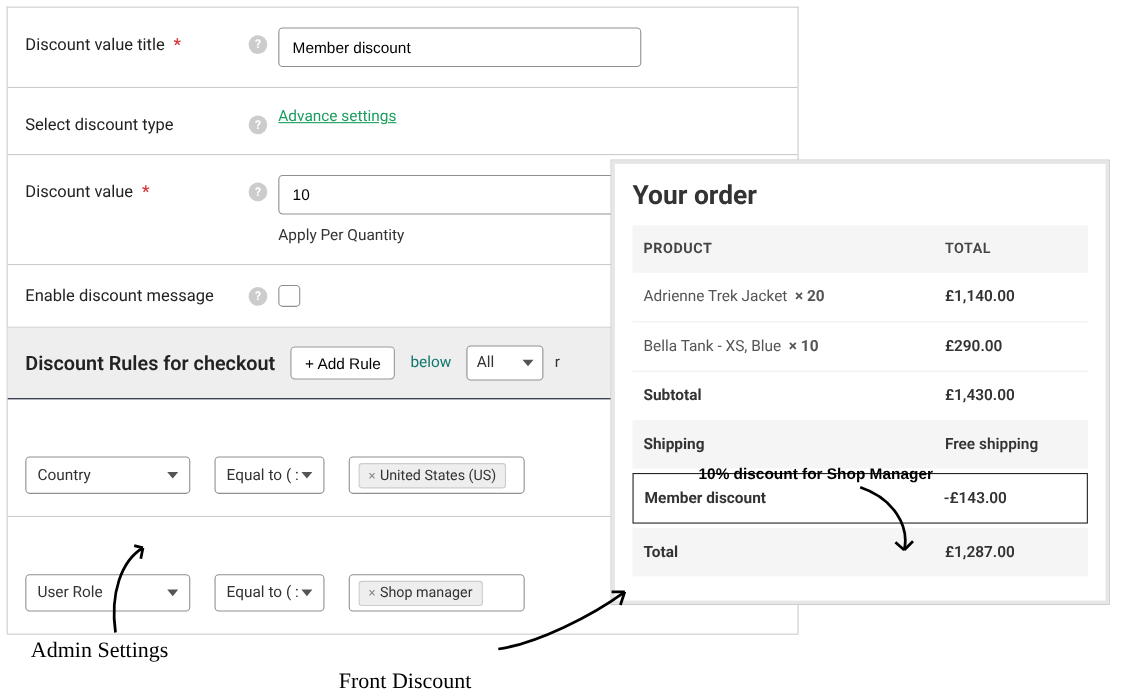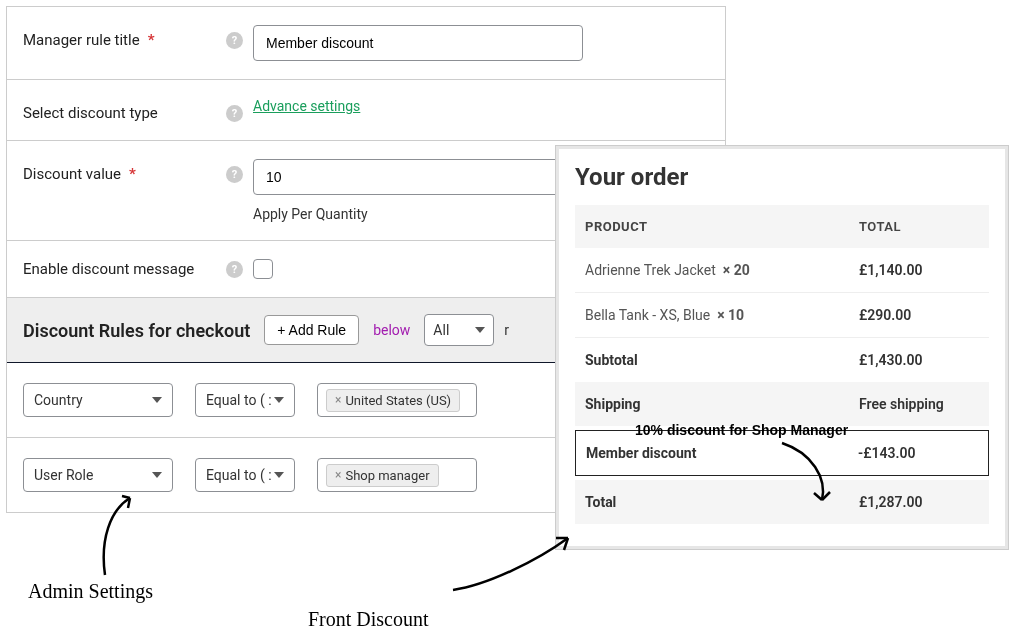--- a/index.html
+++ b/index.html
@@ -104,31 +104,32 @@
   }
   .rules-head h3 { font-size: 18px; font-weight: 600; color:#222;}
   .add-rule-btn {
     border: 1px solid #999;
     background: #fff;
     border-radius: 4px;
     padding: 6px 12px;
     font-size: 14px;
     cursor: pointer;
   }
-  .below-lbl { font-size:14px; color:#a21caf;}
+  .below-lbl { font-size:14px; color:#0f766e;}
   .all-select {
     width: 70px; height:32px;
     border:1px solid #8c8f94; border-radius:4px;
     display:flex; align-items:center; justify-content:space-between;
     padding:0 8px; background:#fff; cursor:pointer;
   }
   .rule-row {
     display:flex; align-items:flex-end; gap:22px;
     padding: 20px 16px;
     border-bottom:1px solid #ccc;
+    margin-top:32px;
   }
   .small-select {
     height:34px; border:1px solid #8c8f94; border-radius:4px;
     display:flex; align-items:center; justify-content:space-between;
     padding:0 10px; background:#fff; cursor:pointer; font-size:14px;
   }
   .w150 { width:150px;}
   .w100 { width:100px;}
   .tag-box {
     height:34px; border:1px solid #8c8f94; border-radius:4px;
@@ -178,21 +179,21 @@
   }
   .arrow { position:absolute; pointer-events:none; }
 </style>
 </head>
 <body>
 
 <div class="admin">
 
   <div class="row">
     <div class="label-col">
-      <span>Manager rule title</span>
+      <span>Discount value title</span>
       <span class="req">*</span>
       <span class="help">?</span>
     </div>
     <div class="field-col">
       <input class="text-input" value="Member discount" style="">
     </div>
   </div>
 
   <div class="row">
     <div class="label-col">

